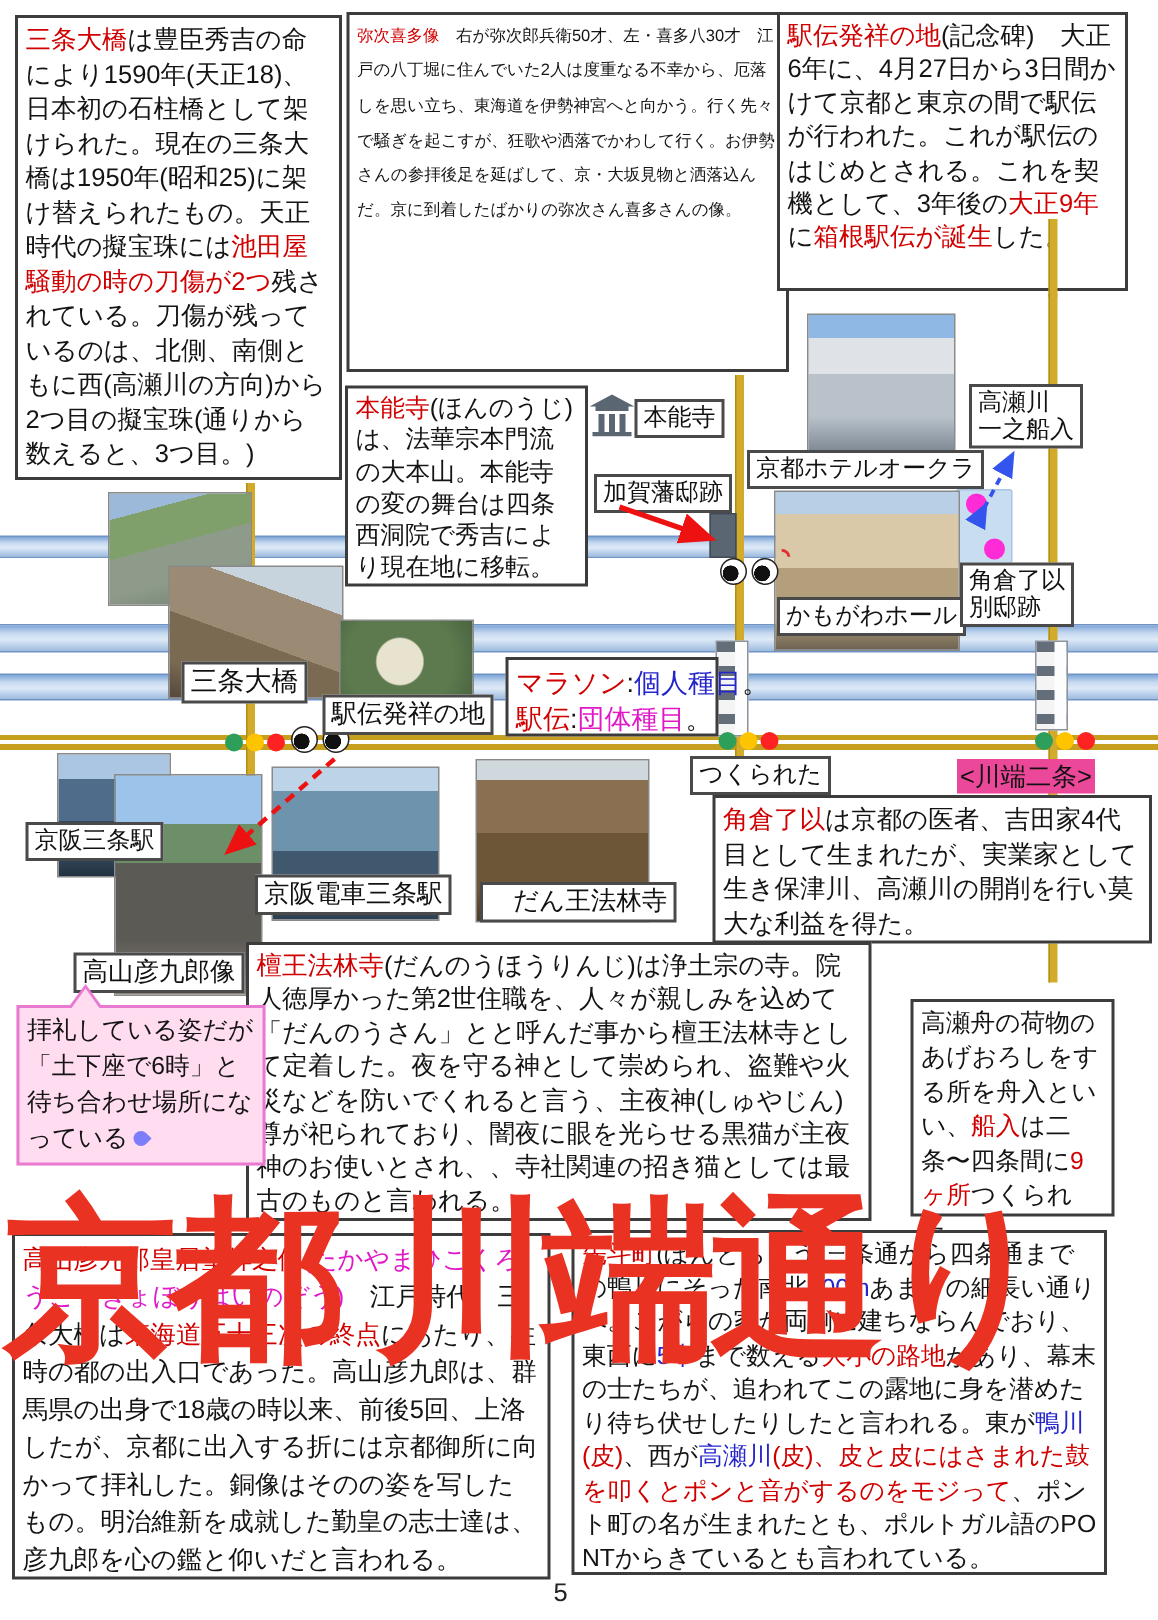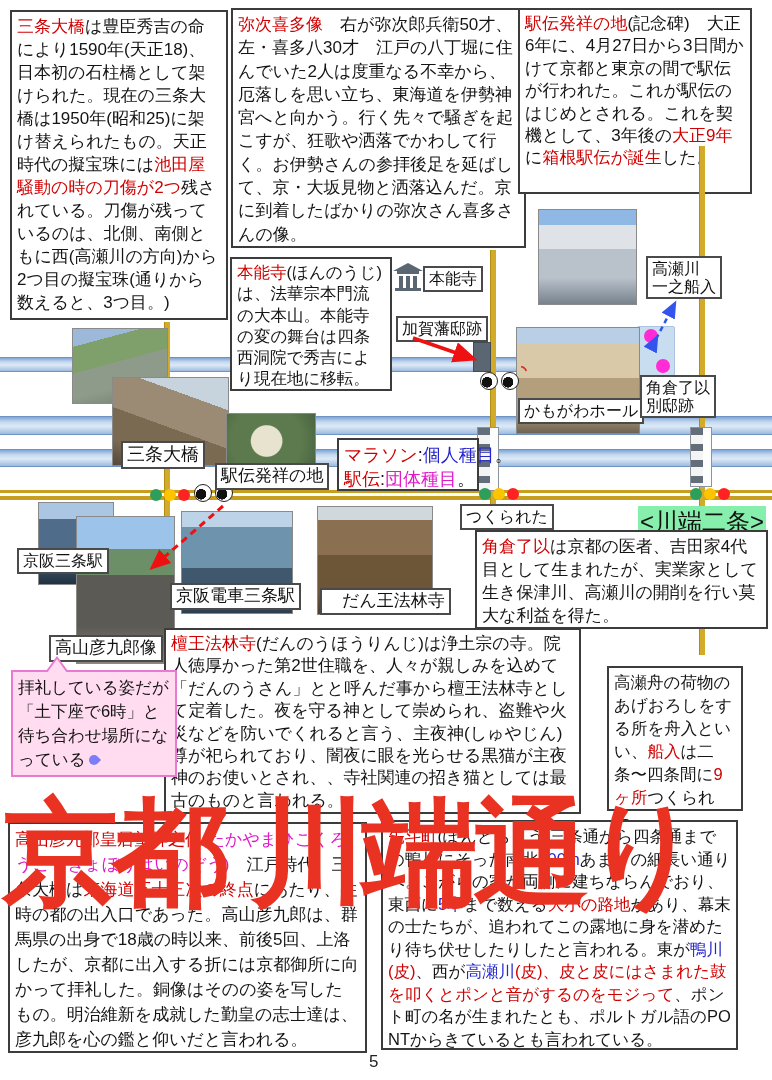--- a/index.html
+++ b/index.html
@@ -27,21 +27,21 @@
   .p-bridge{background:linear-gradient(200deg,#c7d3dd 0 25%,#9b8a74 25% 55%,#7b6a52 55% 80%,#54483a 100%);}
   .p-monument{background:radial-gradient(circle at 45% 45%,#e8e3cf 0 26%,#5d7a4e 28% 60%,#46603e 100%);}
   .p-hotel{background:linear-gradient(180deg,#8fb9e4 0 16%,#dfe3e8 16% 42%,#b9c2cb 42% 72%,#77828d 100%);}
   .p-kamogawa{background:linear-gradient(180deg,#b8cfe6 0 14%,#d9c9a8 14% 48%,#b49f7c 48% 80%,#6e6352 100%);}
   .p-keihan1{background:linear-gradient(180deg,#aac6e2 0 20%,#4f6d8a 20% 55%,#31475c 55% 85%,#223140 100%);}
   .p-takayama{background:linear-gradient(180deg,#9cc3ea 0 22%,#6c8f68 22% 40%,#5c5a55 40% 75%,#8b8578 100%);}
   .p-keihan2{background:linear-gradient(180deg,#bcd3e8 0 15%,#6e93ad 15% 55%,#3f586d 55% 85%,#2c3e4e 100%);}
   .p-danno{background:linear-gradient(180deg,#cfd8dd 0 12%,#8a6f50 12% 45%,#6d5538 45% 80%,#4e3d28 100%);}
   
   .lbl{background:#ffffff;border:2px solid #4a4a4a;color:#111;font-size:16px;line-height:1.1;padding:2px 4px;white-space:nowrap;z-index:3;}
-  .plain{color:#111;font-size:24px;white-space:nowrap;z-index:3;background:#86efac;padding:0 2px;}
+  .plain{color:#111;font-size:17px;white-space:nowrap;z-index:3;background:#ec4899;padding:0 2px;}
   .tb{background:#ffffff;border:2px solid #3c3c3c;color:#111;padding:3px 5px;word-break:break-all;overflow-wrap:anywhere;z-index:3;box-sizing:border-box;}
   .pink{background:#ffdcf0;border:2px solid #e87ad2;}
   .tail{width:0;height:0;border-left:10px solid transparent;border-right:10px solid transparent;border-bottom:14px solid #ffdcf0;z-index:4;}
   .tail-line{width:0;height:0;border-left:11px solid transparent;border-right:11px solid transparent;border-bottom:15px solid #e87ad2;z-index:3;}
   .c-r{color:#d10000;} .c-k{color:#141414;} .c-b{color:#2525cc;} .c-m{color:#e018c8;}
   .droplet{display:inline-block;width:10px;height:10px;background:#7d7dfb;border-radius:0 50% 50% 50%;transform:rotate(135deg);margin-left:3px;}
   #overlay-title{left:2px;top:795px;font-size:116px;line-height:1;font-weight:700;color:#ea3223;letter-spacing:-5px;white-space:nowrap;z-index:9;}
   #page-num{left:369px;top:1052px;font-size:17px;color:#222;z-index:10;}
   svg.arrow{z-index:5;overflow:visible;}
   .icon-temple{z-index:3;}
@@ -106,20 +106,21 @@
   <svg class="abs icon-temple" style="left:391px;top:261px;" width="34" height="30" viewBox="0 0 34 30">
     <path d="M2 10 L17 2 L32 10 L28 10 L28 13 L6 13 L6 10 Z" fill="#5b6673"></path>
     <rect x="8" y="15" width="4" height="12" fill="#5b6673"></rect>
     <rect x="15" y="15" width="4" height="12" fill="#5b6673"></rect>
     <rect x="22" y="15" width="4" height="12" fill="#5b6673"></rect>
     <rect x="4" y="27" width="26" height="3" fill="#5b6673"></rect>
   </svg>
 
   <div class="abs lbl" style="left:423px;top:266px;"><span>本能寺</span></div>
   <div class="abs lbl" style="left:396px;top:316px;"><span>加賀藩邸跡</span></div>
+  <div class="abs lbl" style="left:498px;top:300px;"><span>京都ホテルオークラ</span></div>
   <div class="abs lbl" style="left:518px;top:398px;"><span>かもがわホール</span></div>
   <div class="abs lbl" style="left:646px;top:256px;">
     <div>高瀬川</div>
     <div>一之船入</div>
   </div>
   <div class="abs lbl" style="left:640px;top:375px;">
     <div>角倉了以</div>
     <div>別邸跡</div>
   </div>
   <div class="abs lbl" style="left:121px;top:441px;font-size:18px;"><span>三条大橋</span></div>
@@ -150,21 +151,21 @@
   <svg class="abs arrow" style="left:646px;top:297px;" width="40" height="48">
     <defs>
         <marker id="ah3" markerWidth="8" markerHeight="8" refX="5" refY="3" orient="auto">
           <path d="M0,0 L7,3 L0,6 Z" fill="#3355ee"></path>
         </marker>
       </defs>
     <line x1="10" y1="42" x2="28" y2="8" stroke="#3355ee" stroke-width="2.5" stroke-dasharray="5 4" marker-start="url(#ah3)" marker-end="url(#ah3)"></line>
   </svg>
 
   <div class="abs tb" style="left:10px;top:10px;width:218px;height:310px;font-size:17px;line-height:23px;"><span class="c-r">三条大橋</span><span class="c-k">は豊臣秀吉の命により1590年(天正18)、日本初の石柱橋として架けられた。現在の三条大橋は1950年(昭和25)に架け替えられたもの。天正時代の擬宝珠には</span><span class="c-r">池田屋騒動の時の刀傷が2つ</span><span class="c-k">残されている。刀傷が残っているのは、北側、南側ともに西(高瀬川の方向)から2つ目の擬宝珠(通りから数えると、3つ目。)</span></div>
-  <div class="abs tb" style="left:231px;top:8px;width:295px;height:240px;font-size:17px;line-height:23.3px;"><span class="c-r">弥次喜多像</span><span class="c-k">　右が弥次郎兵衛50才、左・喜多八30才　江戸の八丁堀に住んでいた2人は度重なる不幸から、厄落しを思い立ち、東海道を伊勢神宮へと向かう。行く先々で騒ぎを起こすが、狂歌や洒落でかわして行く。お伊勢さんの参拝後足を延ばして、京・大坂見物と洒落込んだ。京に到着したばかりの弥次さん喜多さんの像。</span></div>
+  <div class="abs tb" style="left:231px;top:8px;width:295px;height:240px;font-size:11px;line-height:23.3px;"><span class="c-r">弥次喜多像</span><span class="c-k">　右が弥次郎兵衛50才、左・喜多八30才　江戸の八丁堀に住んでいた2人は度重なる不幸から、厄落しを思い立ち、東海道を伊勢神宮へと向かう。行く先々で騒ぎを起こすが、狂歌や洒落でかわして行く。お伊勢さんの参拝後足を延ばして、京・大坂見物と洒落込んだ。京に到着したばかりの弥次さん喜多さんの像。</span></div>
   <div class="abs tb" style="left:518px;top:8px;width:234px;height:186px;font-size:17px;line-height:22.4px;"><span class="c-r">駅伝発祥の地</span><span class="c-k">(記念碑)　大正6年に、4月27日から3日間かけて京都と東京の間で駅伝が行われた。これが駅伝のはじめとされる。これを契機として、3年後の</span><span class="c-r">大正9年</span><span class="c-k">に</span><span class="c-r">箱根駅伝が誕生</span><span class="c-k">した。</span></div>
   <div class="abs tb" style="left:337px;top:438px;width:142px;height:53px;font-size:18px;line-height:24px;white-space:nowrap;">
     <div><span class="c-r">マラソン</span><span class="c-k">:</span><span class="c-b">個人種目</span><span class="c-k">。</span></div>
     <div><span class="c-r">駅伝</span><span class="c-k">:</span><span class="c-m">団体種目</span><span class="c-k">。</span></div>
   </div>
   <div class="abs tb" style="left:230px;top:257px;width:162px;height:134px;font-size:16.5px;line-height:21.3px;"><span class="c-r">本能寺</span><span class="c-k">(ほんのうじ)は、法華宗本門流の大本山。本能寺の変の舞台は四条西洞院で秀吉により現在地に移転。</span></div>
   <div class="abs tb" style="left:449px;top:530px;width:293px;height:99px;font-size:17px;line-height:23px;margin-left:26px;"><span class="c-r">角倉了以</span><span class="c-k">は京都の医者、吉田家4代目として生まれたが、実業家として生き保津川、高瀬川の開削を行い莫大な利益を得た。</span></div>
   <div class="abs tb" style="left:164px;top:628px;width:417px;height:186px;font-size:17px;line-height:22.4px;"><span class="c-r">檀王法林寺</span><span class="c-k">(だんのうほうりんじ)は浄土宗の寺。院人徳厚かった第2世住職を、人々が親しみを込めて「だんのうさん」とと呼んだ事から檀王法林寺として定着した。夜を守る神として崇められ、盗難や火災などを防いでくれると言う、主夜神(しゅやじん)尊が祀られており、闇夜に眼を光らせる黒猫が主夜神のお使いとされ、、寺社関連の招き猫としては最古のものと言われる。</span></div>
   <div class="abs tb" style="left:607px;top:666px;width:136px;height:145px;font-size:16.5px;line-height:23px;"><span class="c-k">高瀬舟の荷物のあげおろしをする所を舟入といい、</span><span class="c-r">船入</span><span class="c-k">は二条〜四条間に</span><span class="c-r">9ヶ所</span><span class="c-k">つくられた。</span></div>
 

